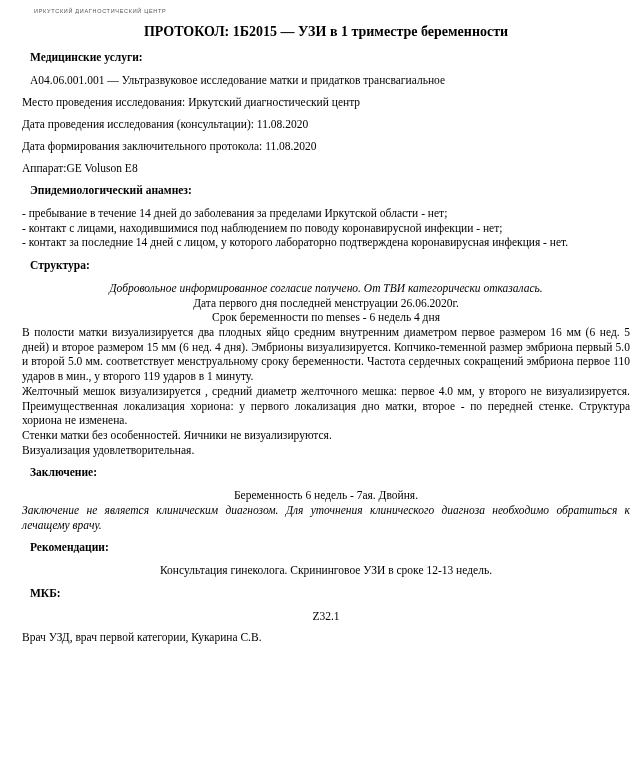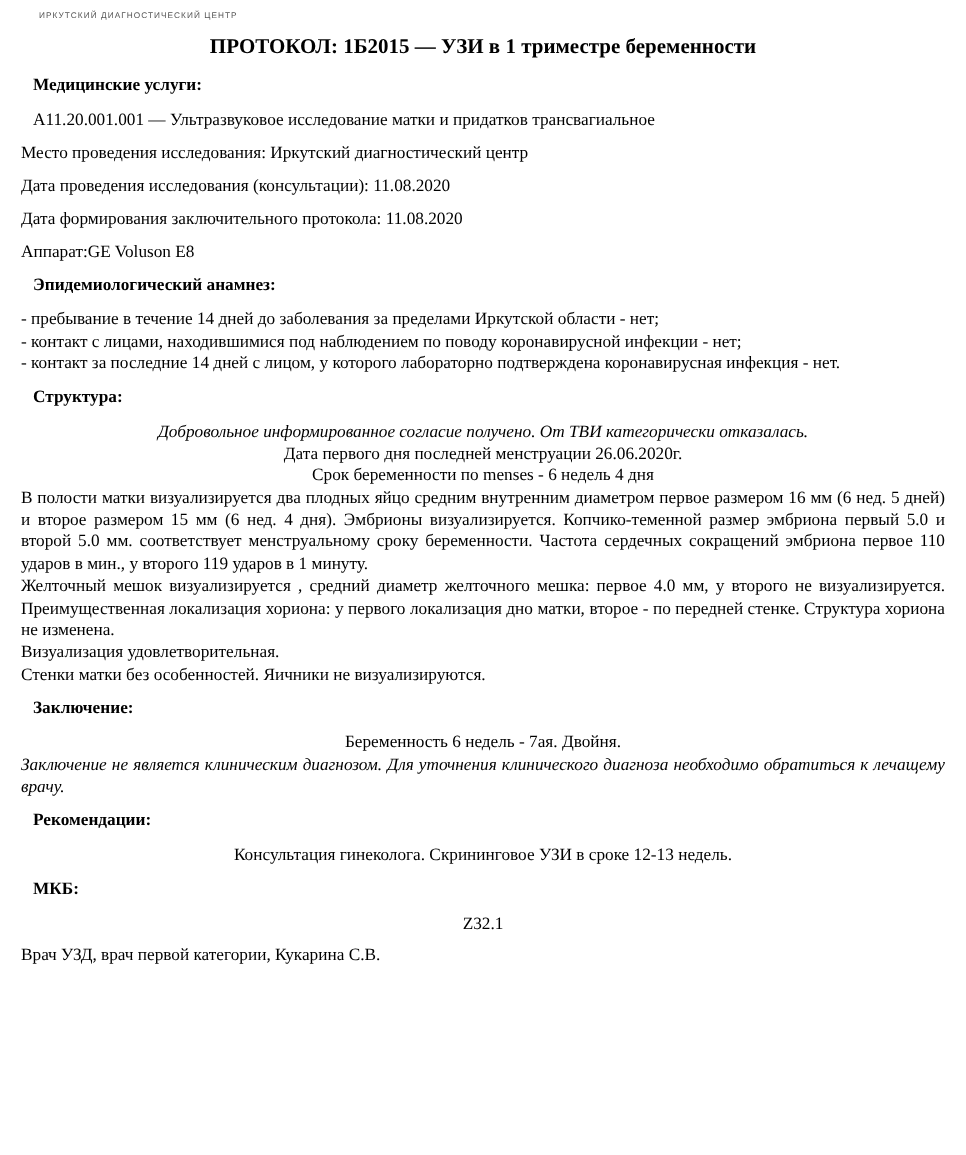--- a/index.html
+++ b/index.html
@@ -10,21 +10,21 @@
   body {
     width: 644px;
     height: 770px;
     font-family: "Liberation Serif", "DejaVu Serif", serif;
     color: #000000;
     font-size: 11.5px;
     line-height: 1.28;
     overflow: hidden;
   }
   .page {
-    padding: 6px 14px 0 14px;
+    padding: 6px 14px 0 22px;
     box-sizing: border-box;
     width: 644px;
   }
   .org-header {
     font-family: "Liberation Sans", sans-serif;
     font-size: 5.5px;
     letter-spacing: 0.7px;
     color: #555;
     margin: 2px 0 8px 12px;
   }
@@ -60,21 +60,21 @@
 <body>
 
 <div class="page">
 
   <div class="org-header">ИРКУТСКИЙ  ДИАГНОСТИЧЕСКИЙ  ЦЕНТР</div>
 
   <div class="doc-title">ПРОТОКОЛ: 1Б2015 — УЗИ в 1 триместре беременности</div>
 
   <div class="block">
     <div class="lbl line">Медицинские услуги:</div>
-    <div class="line">A11.20.001.001 — Ультразвуковое исследование матки и придатков трансвагиальное</div>
+    <div class="line">A04.06.001.001 — Ультразвуковое исследование матки и придатков трансвагиальное</div>
   </div>
 
   <div class="block">
     <span class="inline-lbl">Место проведения исследования:</span>
     <span>Иркутский диагностический центр</span>
   </div>
 
   <div class="block">
     <span class="inline-lbl">Дата проведения исследования (консультации):</span>
     <span>11.08.2020</span>
@@ -96,22 +96,22 @@
     <div class="para justify">- контакт за последние 14 дней с лицом, у которого лабораторно подтверждена коронавирусная инфекция - нет.</div>
   </div>
 
   <div class="block">
     <div class="lbl line">Структура:</div>
     <div class="para italic">Добровольное информированное согласие получено. От ТВИ категорически отказалась.</div>
     <div class="para">Дата первого дня последней менструации 26.06.2020г.</div>
     <div class="para">Срок беременности по menses - 6 недель 4 дня</div>
     <div class="para justify">В полости матки визуализируется два плодных яйцо средним внутренним диаметром первое размером 16 мм (6 нед. 5 дней) и второе размером 15 мм (6 нед. 4 дня). Эмбрионы визуализируется. Копчико-теменной размер эмбриона первый 5.0 и второй 5.0 мм. соответствует менструальному сроку беременности. Частота сердечных сокращений эмбриона первое 110 ударов в мин.,  у второго 119 ударов в 1 минуту.</div>
     <div class="para justify">Желточный мешок визуализируется , средний диаметр желточного мешка: первое 4.0 мм, у второго не визуализируется.  Преимущественная локализация хориона: у первого локализация дно матки, второе - по передней стенке. Структура хориона не изменена.</div>
+    <div class="para justify">Стенки матки без особенностей. Яичники не визуализируются.</div>
     <div class="para justify">Визуализация удовлетворительная.</div>
-    <div class="para justify">Стенки матки без особенностей. Яичники не визуализируются.</div>
   </div>
 
   <div class="block">
     <div class="lbl line">Заключение:</div>
     <div class="para">Беременность 6 недель - 7ая. Двойня.</div>
     <div class="para justify italic">Заключение не является клиническим диагнозом. Для уточнения клинического диагноза необходимо обратиться к лечащему врачу.</div>
   </div>
 
   <div class="block">
     <div class="lbl line">Рекомендации:</div>

